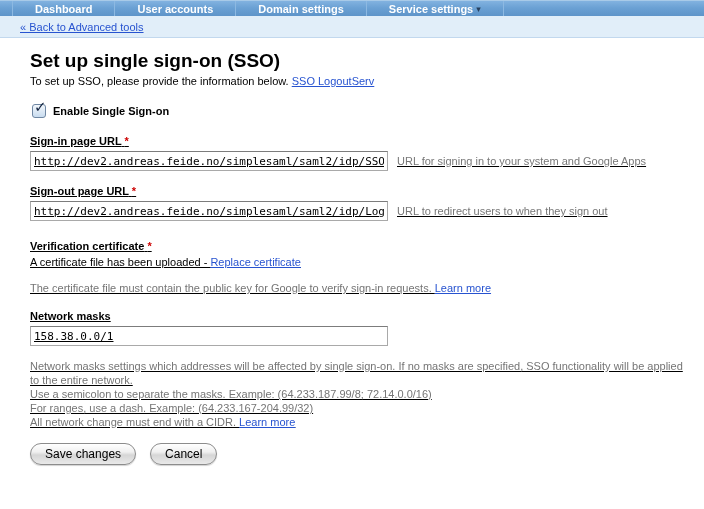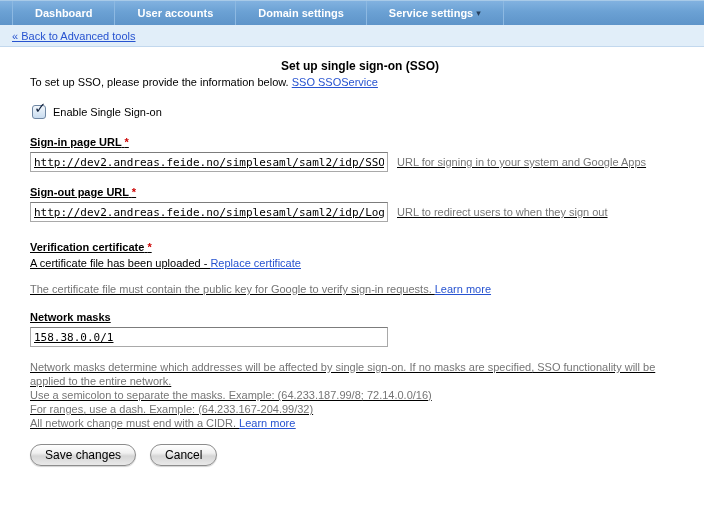--- a/index.html
+++ b/index.html
@@ -7,21 +7,21 @@
     width: 704px;
     background: #ffffff;
     font-family: "Liberation Sans", "DejaVu Sans", sans-serif;
     font-size: 11px;
     color: #000;
   }
   .page { width: 704px; height: 509px; overflow: hidden; background: #fff; }
 
   
   .navbar {
-    height: 25px;
+    height: 16px;
     background: linear-gradient(180deg, #82b2e0 0%, #6ba1d4 45%, #5e94c9 100%);
     border-top: 1px solid #a8cae8;
     display: flex;
     align-items: stretch;
     padding-left: 12px;
   }
   .tab {
     color: #ffffff;
     font-weight: bold;
     font-size: 11px;
@@ -44,37 +44,36 @@
     color: #27405e;
   }
 
   
   .backstrip {
     height: 22px;
     background: #e1eef9;
     border-bottom: 1px solid #c2d8ee;
     display: flex;
     align-items: center;
-    padding-left: 12px;
+    padding-left: 20px;
   }
   a, .link {
     color: #2753d0;
     text-decoration: underline;
     cursor: pointer;
   }
 
   
   .content { padding: 12px 14px 0 30px; }
   h1 {
-    font-size: 12px;
+    font-size: 19px;
     font-weight: bold;
     color: #000;
     margin-bottom: 3px;
     letter-spacing: 0;
-    text-align: center;
   }
   .intro { margin-bottom: 17px; }
 
   
   .checkbox-row {
     display: flex;
     align-items: center;
     margin: 0 0 17px 2px;
   }
   .mac-checkbox {
@@ -90,21 +89,21 @@
   }
   .mac-checkbox .check {
     position: absolute;
     top: -6px;
     left: 1px;
     font-size: 15px;
     font-weight: bold;
     color: #14243f;
     line-height: 15px;
   }
-  .checkbox-label { font-weight: normal; }
+  .checkbox-label { font-weight: bold; }
 
   
   .field-group { margin-bottom: 14px; text-decoration: underline; }
   .field-label { font-weight: bold; margin-bottom: 4px; }
   .req { color: #cc0000; font-weight: bold; }
   .field-row { display: flex; align-items: center; }
   input[type="text"] {
     width: 358px;
     height: 20px;
     border: 1px solid #a9a9a9;
@@ -159,21 +158,21 @@
     </div>
   </div>
 
   <div class="backstrip">
     <a>« Back to Advanced tools</a>
   </div>
 
   <div class="content">
 
     <h1>Set up single sign-on (SSO)</h1>
-    <div class="intro"><span>To set up SSO, please provide the information below. </span><a>SSO SSOService</a></div>
+    <div class="intro"><span>To set up SSO, please provide the information below. </span><a>SSO LogoutServ</a></div>
 
     <div class="checkbox-row">
       <span class="mac-checkbox">
         <span class="check">✓</span>
       </span>
       <span class="checkbox-label">Enable Single Sign-on</span>
     </div>
 
     <div class="field-group">
       <div class="field-label"><span>Sign-in page URL</span>
@@ -202,21 +201,21 @@
       <div class="cert-status"><span>A certificate file has been uploaded - </span><a>Replace certificate</a></div>
       <div class="gray-note"><span>The certificate file must contain the public key for Google to verify sign-in requests. </span><a>Learn more</a></div>
     </div>
 
     <div class="field-group">
       <div class="field-label">Network masks</div>
       <div class="field-row">
         <input type="text" value="158.38.0.0/1" style="">
       </div>
       <div class="masks-help">
-        <div>Network masks determine which addresses will be affected by single sign-on. If no masks are specified, SSO functionality will be applied to the entire network.</div>
+        <div>Network masks settings which addresses will be affected by single sign-on. If no masks are specified, SSO functionality will be applied to the entire network.</div>
         <div>Use a semicolon to separate the masks. Example: (64.233.187.99/8; 72.14.0.0/16)</div>
         <div>For ranges, use a dash. Example: (64.233.167-204.99/32)</div>
         <div><span>All network change must end with a CIDR. </span><a>Learn more</a></div>
       </div>
     </div>
 
     <div class="button-row">
       <button class="aqua-button">Save changes</button>
       <button class="aqua-button">Cancel</button>
     </div>

